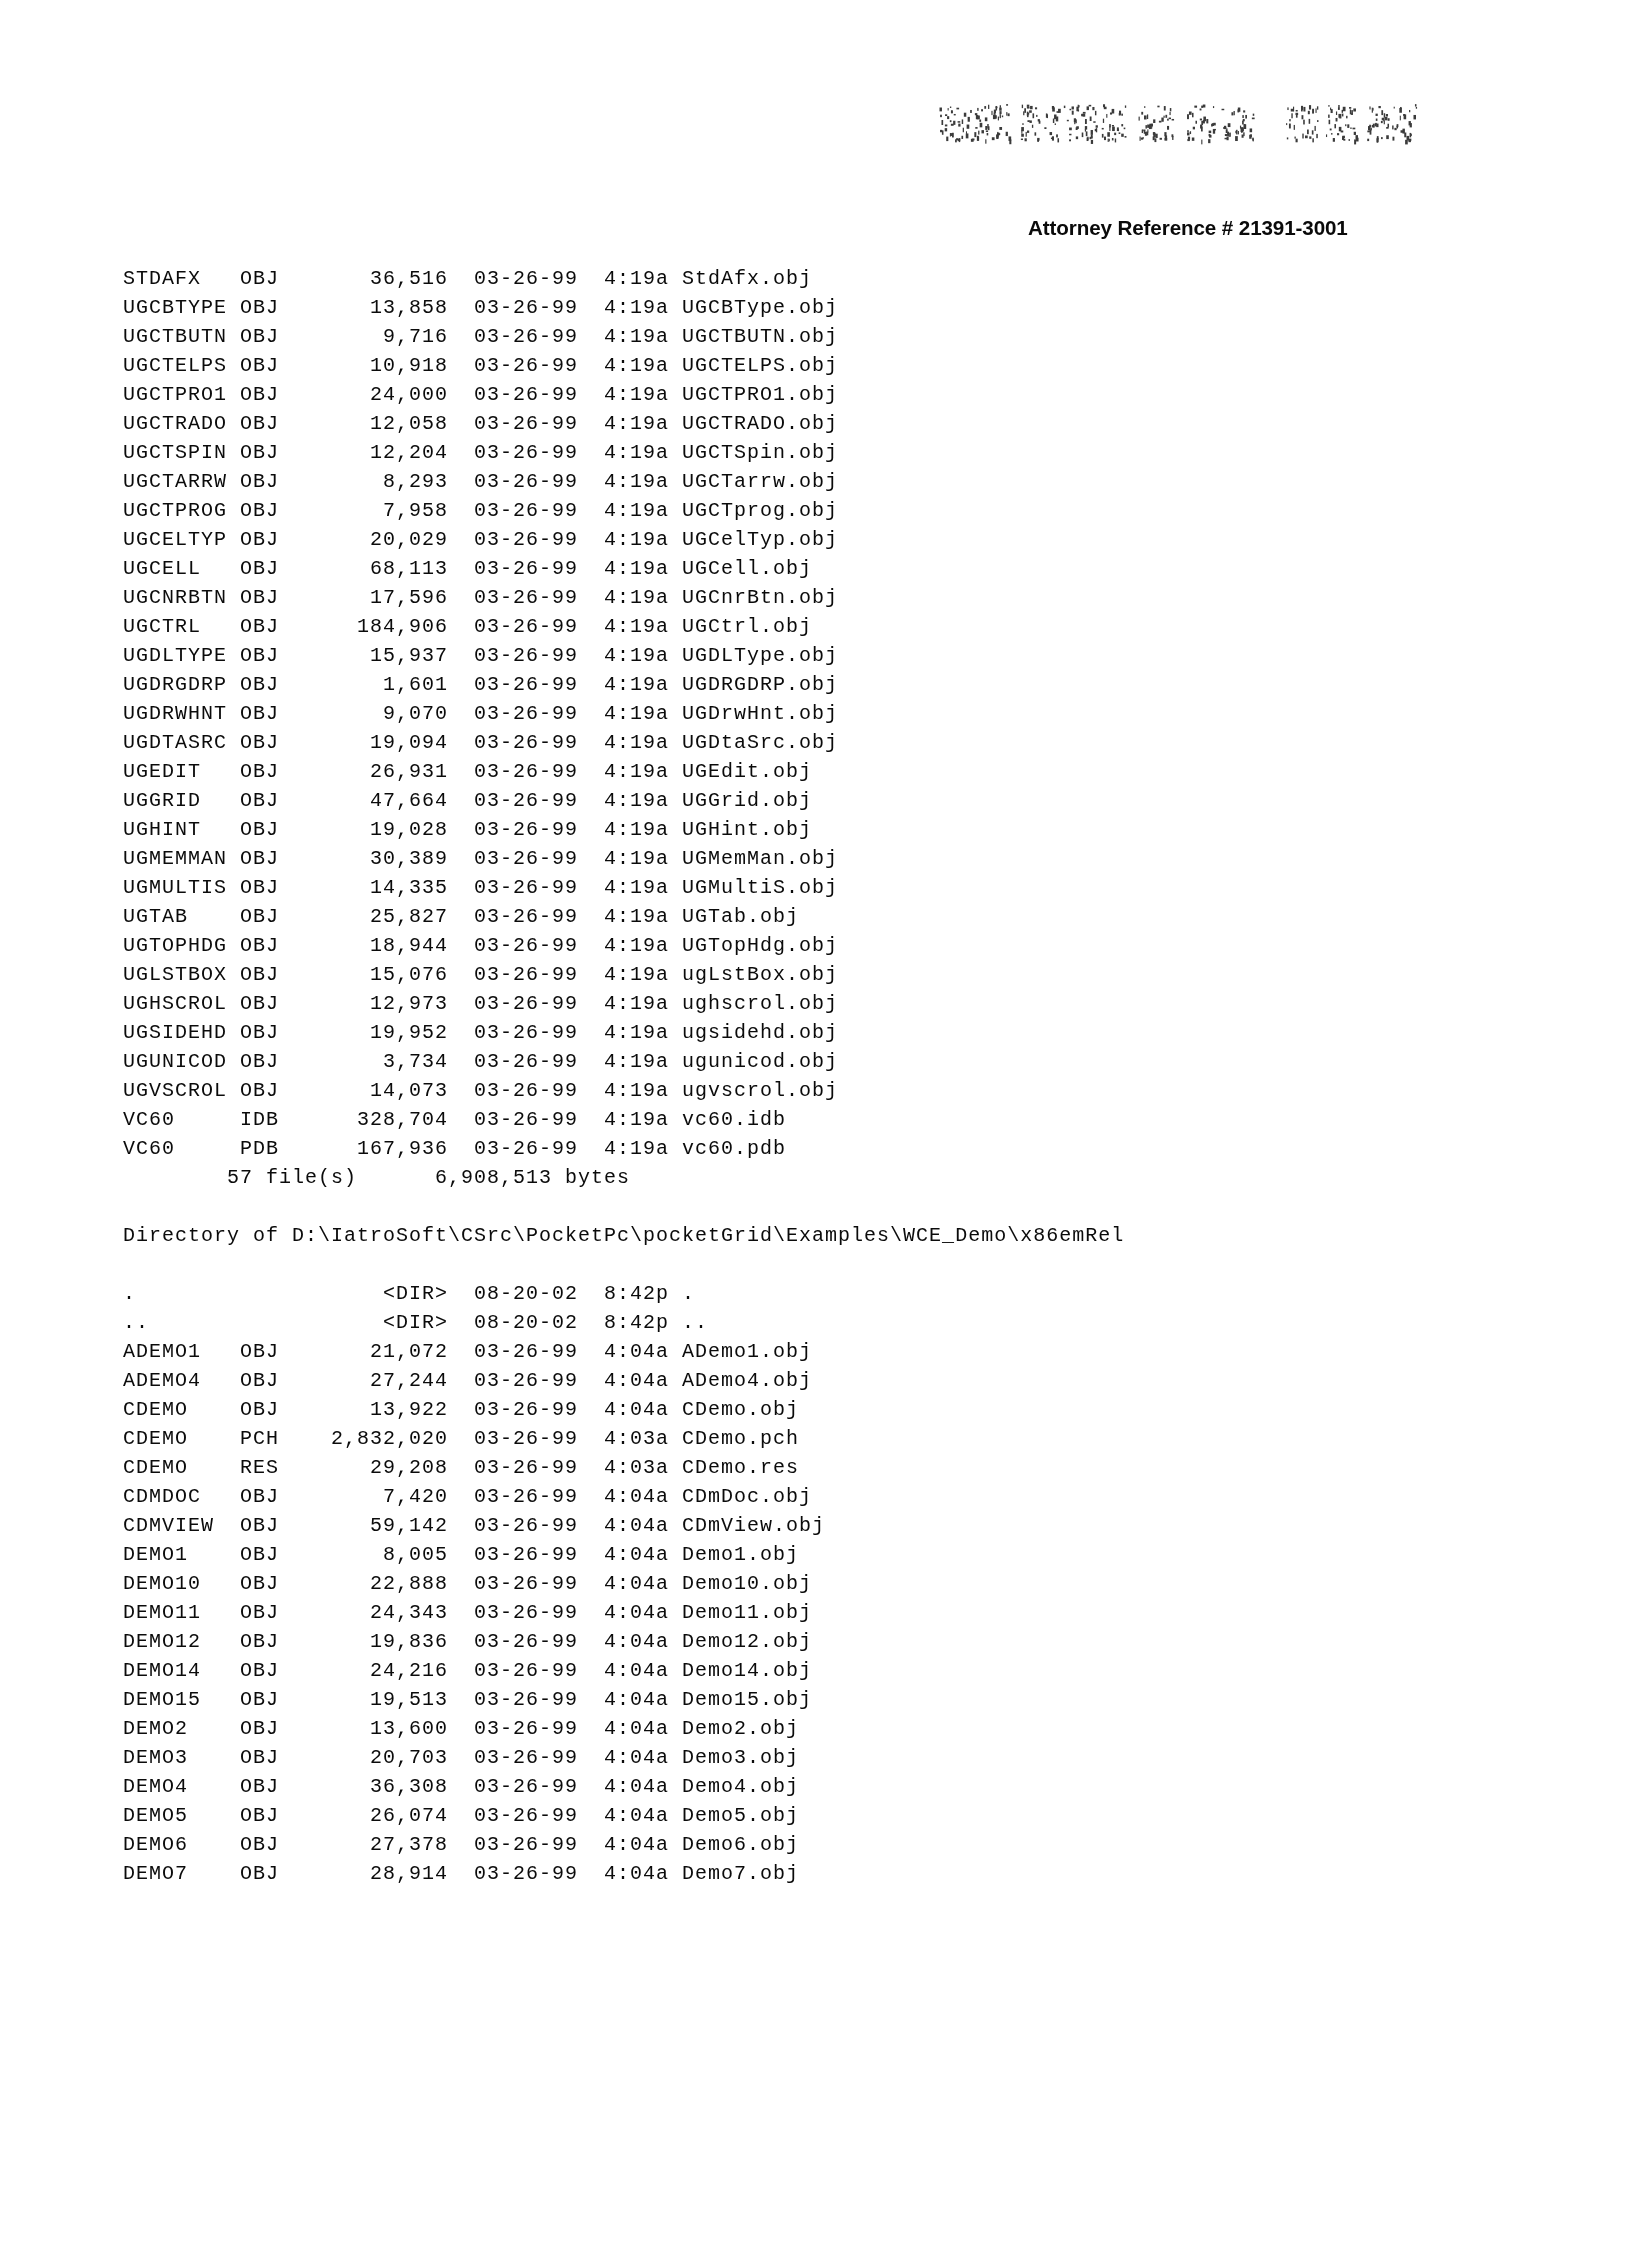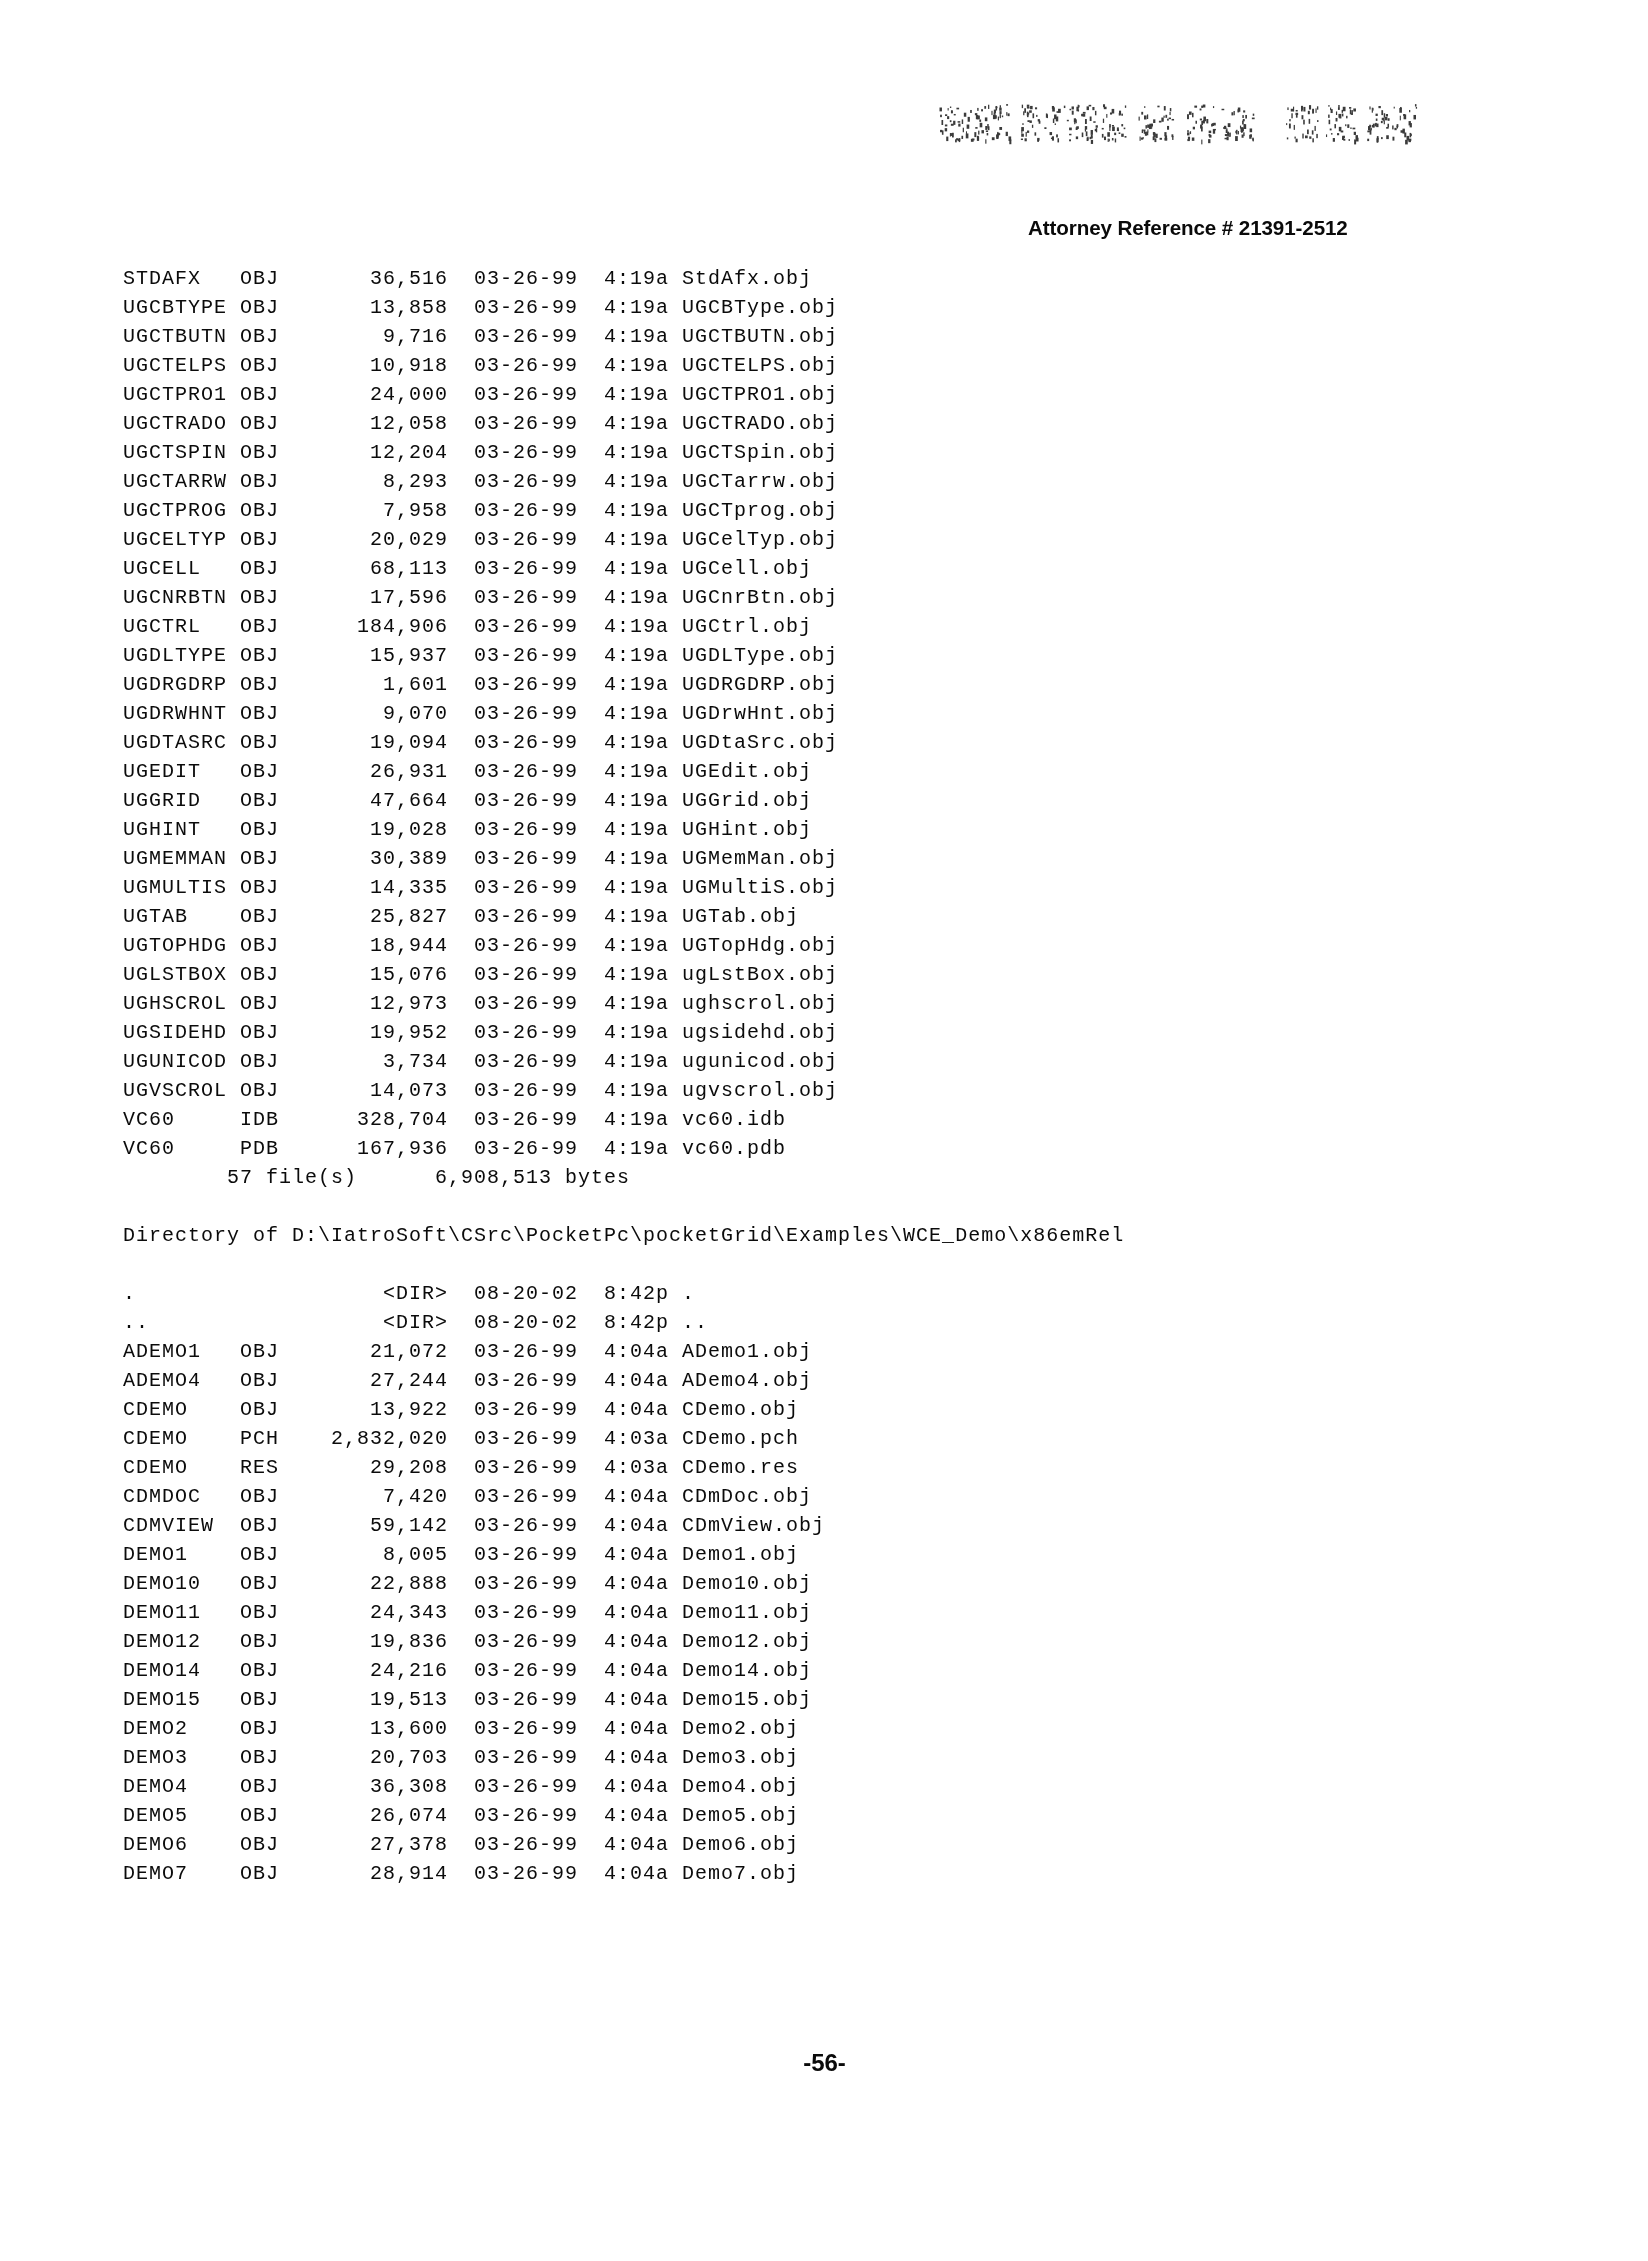--- a/index.html
+++ b/index.html
@@ -535,20 +535,19 @@
           <rect x="733.9" y="6.1" width="2.3" height="3.7"></rect>
           <rect x="715.1" y="43.0" width="3.7" height="7.4"></rect>
           <rect x="724.1" y="58.8" width="3.8" height="4.5"></rect>
           <rect x="706.2" y="38.5" width="2.2" height="4.2"></rect>
           <rect x="706.3" y="36.2" width="2.7" height="4.5"></rect>
           <rect x="735.2" y="10.4" width="1.9" height="2.6"></rect>
         </g>
     </svg>
   </div>
 
-  <div class="attorney-ref">Attorney Reference # 21391-2512</div>
+  <div class="attorney-ref">Attorney Reference # 21391-3001</div>
 
   <div class="listing" id="listing"><div class="line">STDAFX   OBJ       36,516  03-26-99  4:19a StdAfx.obj</div><div class="line">UGCBTYPE OBJ       13,858  03-26-99  4:19a UGCBType.obj</div><div class="line">UGCTBUTN OBJ        9,716  03-26-99  4:19a UGCTBUTN.obj</div><div class="line">UGCTELPS OBJ       10,918  03-26-99  4:19a UGCTELPS.obj</div><div class="line">UGCTPRO1 OBJ       24,000  03-26-99  4:19a UGCTPRO1.obj</div><div class="line">UGCTRADO OBJ       12,058  03-26-99  4:19a UGCTRADO.obj</div><div class="line">UGCTSPIN OBJ       12,204  03-26-99  4:19a UGCTSpin.obj</div><div class="line">UGCTARRW OBJ        8,293  03-26-99  4:19a UGCTarrw.obj</div><div class="line">UGCTPROG OBJ        7,958  03-26-99  4:19a UGCTprog.obj</div><div class="line">UGCELTYP OBJ       20,029  03-26-99  4:19a UGCelTyp.obj</div><div class="line">UGCELL   OBJ       68,113  03-26-99  4:19a UGCell.obj</div><div class="line">UGCNRBTN OBJ       17,596  03-26-99  4:19a UGCnrBtn.obj</div><div class="line">UGCTRL   OBJ      184,906  03-26-99  4:19a UGCtrl.obj</div><div class="line">UGDLTYPE OBJ       15,937  03-26-99  4:19a UGDLType.obj</div><div class="line">UGDRGDRP OBJ        1,601  03-26-99  4:19a UGDRGDRP.obj</div><div class="line">UGDRWHNT OBJ        9,070  03-26-99  4:19a UGDrwHnt.obj</div><div class="line">UGDTASRC OBJ       19,094  03-26-99  4:19a UGDtaSrc.obj</div><div class="line">UGEDIT   OBJ       26,931  03-26-99  4:19a UGEdit.obj</div><div class="line">UGGRID   OBJ       47,664  03-26-99  4:19a UGGrid.obj</div><div class="line">UGHINT   OBJ       19,028  03-26-99  4:19a UGHint.obj</div><div class="line">UGMEMMAN OBJ       30,389  03-26-99  4:19a UGMemMan.obj</div><div class="line">UGMULTIS OBJ       14,335  03-26-99  4:19a UGMultiS.obj</div><div class="line">UGTAB    OBJ       25,827  03-26-99  4:19a UGTab.obj</div><div class="line">UGTOPHDG OBJ       18,944  03-26-99  4:19a UGTopHdg.obj</div><div class="line">UGLSTBOX OBJ       15,076  03-26-99  4:19a ugLstBox.obj</div><div class="line">UGHSCROL OBJ       12,973  03-26-99  4:19a ughscrol.obj</div><div class="line">UGSIDEHD OBJ       19,952  03-26-99  4:19a ugsidehd.obj</div><div class="line">UGUNICOD OBJ        3,734  03-26-99  4:19a ugunicod.obj</div><div class="line">UGVSCROL OBJ       14,073  03-26-99  4:19a ugvscrol.obj</div><div class="line">VC60     IDB      328,704  03-26-99  4:19a vc60.idb</div><div class="line">VC60     PDB      167,936  03-26-99  4:19a vc60.pdb</div><div class="line">        57 file(s)      6,908,513 bytes</div><div class="blank">&nbsp;</div><div class="line">Directory of D:\IatroSoft\CSrc\PocketPc\pocketGrid\Examples\WCE_Demo\x86emRel</div><div class="blank">&nbsp;</div><div class="line">.                   &lt;DIR&gt;  08-20-02  8:42p .</div><div class="line">..                  &lt;DIR&gt;  08-20-02  8:42p ..</div><div class="line">ADEMO1   OBJ       21,072  03-26-99  4:04a ADemo1.obj</div><div class="line">ADEMO4   OBJ       27,244  03-26-99  4:04a ADemo4.obj</div><div class="line">CDEMO    OBJ       13,922  03-26-99  4:04a CDemo.obj</div><div class="line">CDEMO    PCH    2,832,020  03-26-99  4:03a CDemo.pch</div><div class="line">CDEMO    RES       29,208  03-26-99  4:03a CDemo.res</div><div class="line">CDMDOC   OBJ        7,420  03-26-99  4:04a CDmDoc.obj</div><div class="line">CDMVIEW  OBJ       59,142  03-26-99  4:04a CDmView.obj</div><div class="line">DEMO1    OBJ        8,005  03-26-99  4:04a Demo1.obj</div><div class="line">DEMO10   OBJ       22,888  03-26-99  4:04a Demo10.obj</div><div class="line">DEMO11   OBJ       24,343  03-26-99  4:04a Demo11.obj</div><div class="line">DEMO12   OBJ       19,836  03-26-99  4:04a Demo12.obj</div><div class="line">DEMO14   OBJ       24,216  03-26-99  4:04a Demo14.obj</div><div class="line">DEMO15   OBJ       19,513  03-26-99  4:04a Demo15.obj</div><div class="line">DEMO2    OBJ       13,600  03-26-99  4:04a Demo2.obj</div><div class="line">DEMO3    OBJ       20,703  03-26-99  4:04a Demo3.obj</div><div class="line">DEMO4    OBJ       36,308  03-26-99  4:04a Demo4.obj</div><div class="line">DEMO5    OBJ       26,074  03-26-99  4:04a Demo5.obj</div><div class="line">DEMO6    OBJ       27,378  03-26-99  4:04a Demo6.obj</div><div class="line">DEMO7    OBJ       28,914  03-26-99  4:04a Demo7.obj</div></div>
 
-  <div class="page-number">-56-</div>
 
 </div>
 
 
 </body></html>

